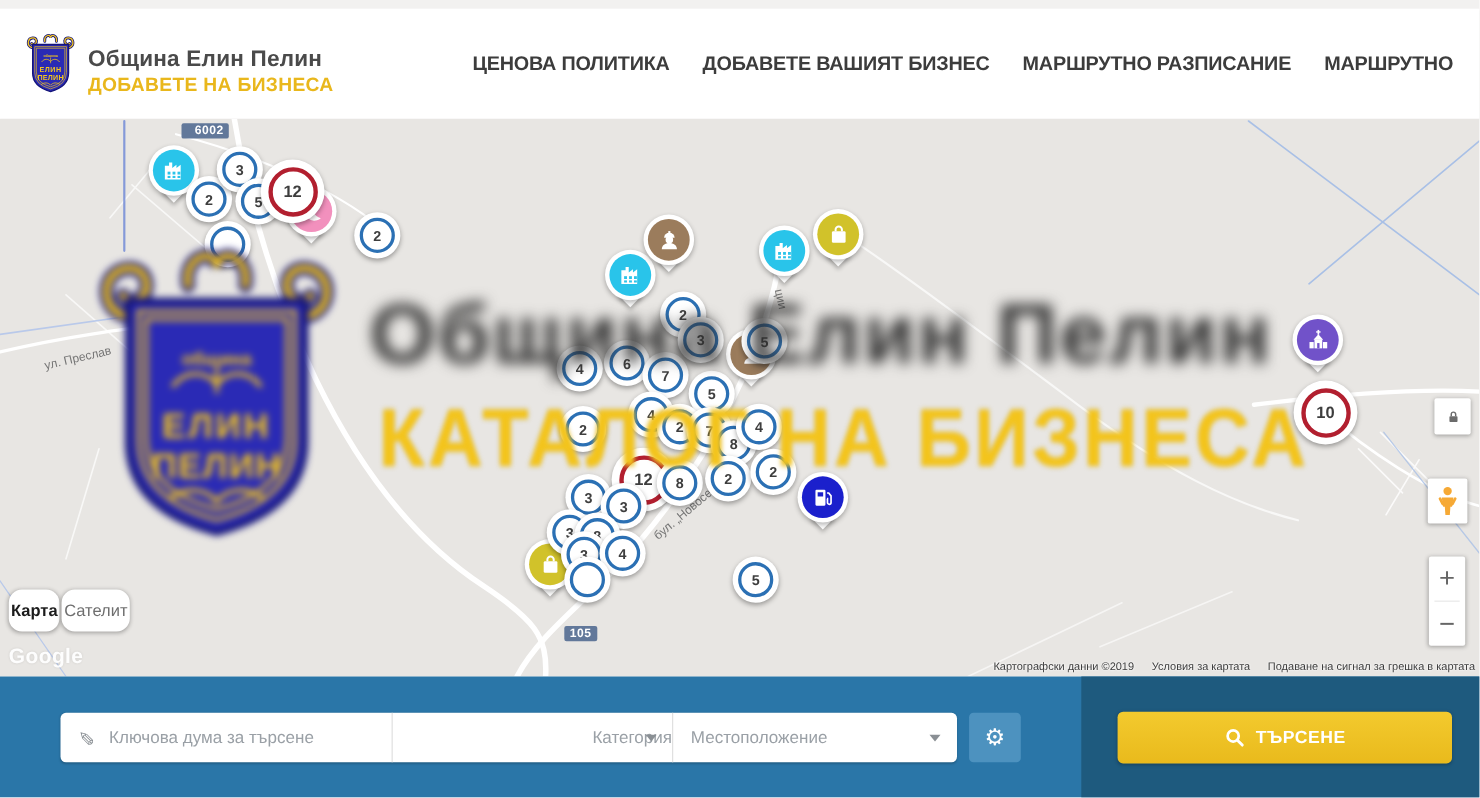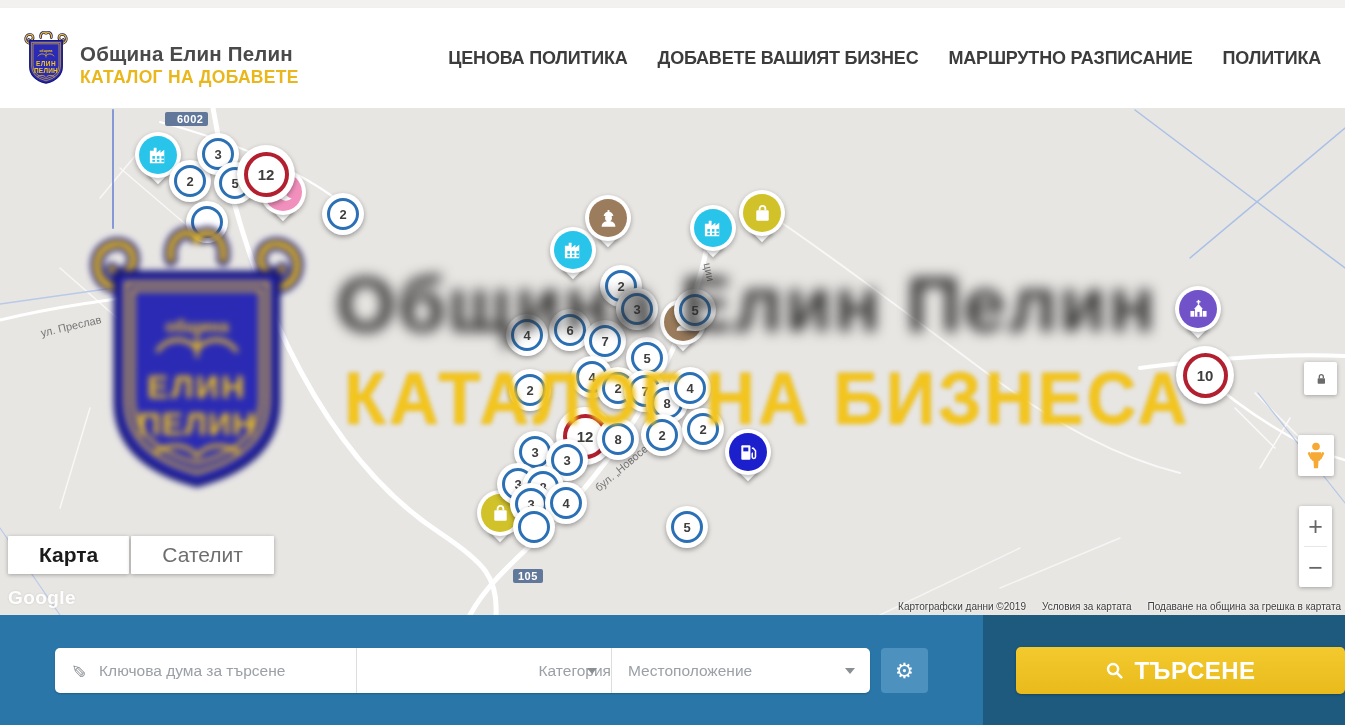--- a/index.html
+++ b/index.html
@@ -44,21 +44,21 @@
   .wm-emblem{position:absolute;left:78px;top:104px;width:238px;height:296px;filter:blur(3.2px);}
   .wm-line1{position:absolute;left:336px;top:152px;font-size:77px;font-weight:bold;color:#2e2e2e;
             letter-spacing:2px;white-space:nowrap;filter:blur(6.5px);}
   .wm-line2{position:absolute;left:344px;top:248px;font-size:69px;font-weight:bold;color:#f3c41c;
             letter-spacing:3px;white-space:nowrap;filter:blur(2.1px);
             text-shadow:0 0 2px rgba(100,80,0,.35);transform:scaleY(1.08);transform-origin:top left;}
 
   
   .maptype{position:absolute;left:8px;top:428px;z-index:6;display:flex;gap:2px;}
   .maptype button{height:38px;border:none;background:#fff;box-shadow:0 1px 4px rgba(0,0,0,.3);
-                  font-family:"Liberation Sans",sans-serif;font-size:21px;padding:0 31px;cursor:pointer;border-radius:1px;}
+                  font-family:"Liberation Sans",sans-serif;font-size:15px;padding:0 2px;cursor:pointer;border-radius:12px;}
   .maptype .active{font-weight:bold;color:#1b1b1b;}
   .maptype .inactive{color:#6e6e6e;}
   .glogo{position:absolute;left:8px;bottom:6px;z-index:6;color:#fff;font-size:19px;font-weight:bold;
          letter-spacing:.4px;opacity:.95;cursor:pointer;text-shadow:0 0 3px rgba(0,0,0,.12);}
   .attr{position:absolute;right:4px;bottom:3px;z-index:6;display:flex;gap:16px;font-size:10px;color:#3b3b3b;
         text-shadow:0 0 2px #fff,0 0 2px #fff;}
   .attr span{cursor:pointer;}
   .sq-btn{position:absolute;z-index:6;background:#fff;border:none;border-radius:2px;
           box-shadow:0 1px 4px rgba(0,0,0,.3);display:flex;align-items:center;justify-content:center;cursor:pointer;}
   .lockbtn{left:1304px;top:254px;width:33px;height:33px;}
@@ -80,22 +80,22 @@
   .f-cat{width:254px;justify-content:flex-end;}
   .f-loc{width:257px;}
   .pencil{margin:0 12px 0 15px;color:#8a8f94;font-size:18px;transform:rotate(90deg) scaleX(-1);}
   .fields input{border:none;outline:none;flex:1;font-size:15.5px;color:#444;font-family:"Liberation Sans",sans-serif;}
   .fields input::placeholder{color:#9aa0a6;}
   .sel-label{margin-left:16px;font-size:15.5px;color:#9aa0a6;}
   .caret{position:absolute;right:14px;top:50%;margin-top:-3px;width:0;height:0;
          border-left:5px solid transparent;border-right:5px solid transparent;border-top:6px solid #8a8f94;}
   .gearbtn{position:absolute;left:881px;top:33px;width:47px;height:45px;border:none;border-radius:4px;
            background:#4d92bf;color:#fff;font-size:21px;cursor:pointer;display:flex;align-items:center;justify-content:center;}
-  .searchbtn{position:absolute;left:1016px;top:32px;width:329px;height:47px;border:none;border-radius:5px;
-             background:linear-gradient(#f3ca2e,#e9ba1c);color:#fff;font-size:24px;font-weight:bold;
+  .searchbtn{position:absolute;left:1016px;top:32px;width:304px;height:47px;border:none;border-radius:5px;
+             background:linear-gradient(#f3ca2e,#e9ba1c);color:#fff;font-size:16px;font-weight:bold;
              letter-spacing:.5px;cursor:pointer;display:flex;align-items:center;justify-content:center;gap:10px;
              font-family:"Liberation Sans",sans-serif;box-shadow:0 1px 3px rgba(0,0,0,.25);}
   .emblem-txt{font-weight:bold;fill:#f2c51f;}
 </style>
 </head>
 <body>
 
 <div class="page">
 
   <div class="topstrip"></div>
@@ -120,28 +120,28 @@
         <path d="M46 66 H154 V156 Q154 198 100 212 Q46 198 46 156 Z" fill="none" stroke="#f2c51f" stroke-width="2.5"></path>
         <text class="emblem-txt" x="100" y="101" font-size="14" text-anchor="middle">община</text>
         <path d="M66 118 C76 104 92 106 100 116 C108 106 124 104 134 118" stroke="#f2c51f" stroke-width="3" fill="none"></path>
         <path d="M100 103 v20" stroke="#f2c51f" stroke-width="2.5"></path>
         <text class="emblem-txt" x="100" y="157" font-size="27" letter-spacing="2" text-anchor="middle">ЕЛИН</text>
         <text class="emblem-txt" x="100" y="188" font-size="27" letter-spacing="1" text-anchor="middle">ПЕЛИН</text>
         <path d="M64 204 C76 194 92 196 100 206 C108 196 124 194 136 204" stroke="#f2c51f" stroke-width="3" fill="none"></path>
       </svg>
       <div class="brand-text">
         <div class="brand-title">Община Елин Пелин</div>
-        <div class="brand-sub">КАТАЛОГ НА ДОБАВЕТЕ</div>
+        <div class="brand-sub">ДОБАВЕТЕ НА БИЗНЕСА</div>
       </div>
     </div>
     <nav>
       <a>ЦЕНОВА ПОЛИТИКА</a>
       <a>ДОБАВЕТЕ ВАШИЯТ БИЗНЕС</a>
       <a>МАРШРУТНО РАЗПИСАНИЕ</a>
-      <a>ПОЛИТИКА</a>
+      <a>МАРШРУТНО</a>
     </nav>
   </header>
 
   <div class="map">
     <svg class="roads" width="1345" height="507">
       <g stroke="#ffffff" fill="none" stroke-linecap="round">
         <path d="M213,0 C238,150 310,340 440,425 C485,455 498,470 496,507" stroke-width="5"></path>
         <path d="M712,108 C702,195 652,310 560,408 C525,445 490,470 470,507" stroke-width="5"></path>
         <path d="M0,212 C70,195 140,188 200,180" stroke-width="3"></path>
         <path d="M160,14 C260,40 330,80 360,112" stroke-width="2"></path>
@@ -443,21 +443,21 @@
     <div class="maptype">
       <button class="active">Карта</button>
       <button class="inactive">Сателит</button>
     </div>
 
     <div class="glogo">Google</div>
 
     <div class="attr">
       <span>Картографски данни ©2019</span>
       <span>Условия за картата</span>
-      <span>Подаване на община за грешка в картата</span>
+      <span>Подаване на сигнал за грешка в картата</span>
     </div>
 
     <button class="sq-btn lockbtn">
       <svg width="16" height="16" viewBox="0 0 24 24">
         <rect x="7" y="11" width="11" height="8" rx="1" fill="#6b6b6b"></rect>
         <path d="M9.5 11 V8.5 a3 3 0 0 1 6 0 V11" fill="none" stroke="#6b6b6b" stroke-width="2"></path>
       </svg>
     </button>
 
     <button class="sq-btn pegman">

